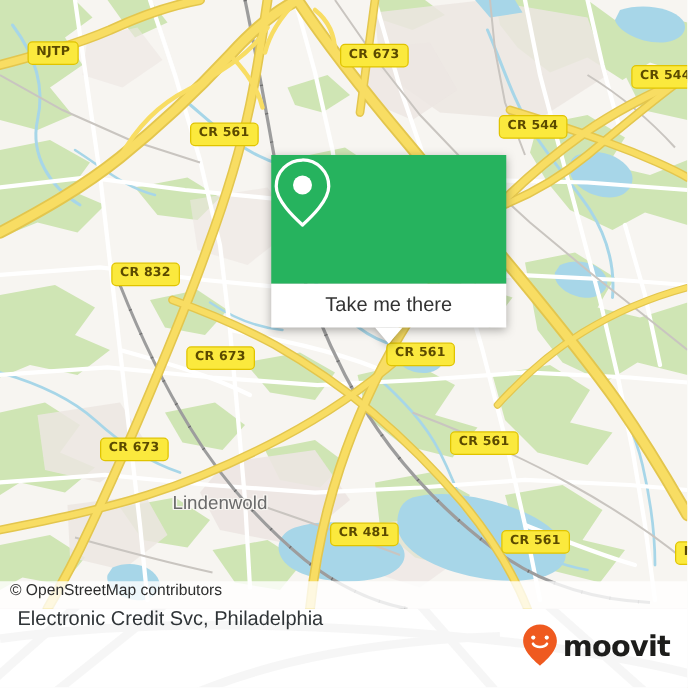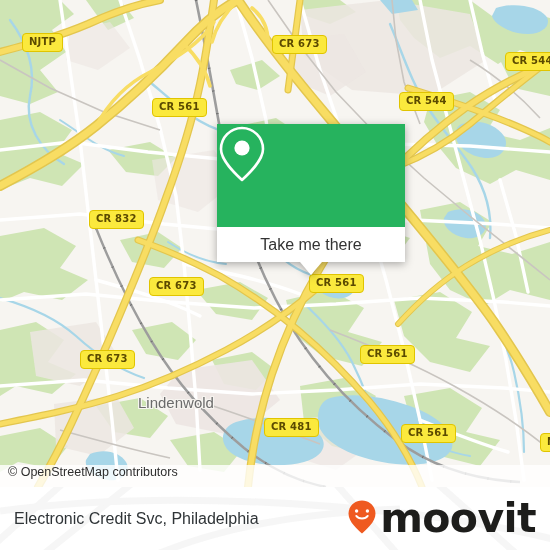--- a/index.html
+++ b/index.html
@@ -82,32 +82,32 @@
   }
 
   
   #footer{
     position:absolute;left:0;top:487px;width:550px;height:63px;
     background:#ffffff;overflow:hidden;
   }
   #footer-watermark{position:absolute;left:0;top:0;opacity:.5;}
   #footer-title{
     position:absolute;left:14px;top:0;height:63px;
-    display:flex;align-items:center;
+    display:flex;
     font-size:16px;color:#2f3437;
     font-family:"Liberation Sans",sans-serif;
     white-space:nowrap;
   }
   #logo{
     position:absolute;right:14px;top:0;height:63px;
     display:flex;align-items:center;gap:3px;
   }
   #logo-word{
     font-family:"DejaVu Sans",sans-serif;
-    font-size:41px;font-weight:bold;color:#1d1d1b;
+    font-size:23px;font-weight:bold;color:#1d1d1b;
     letter-spacing:-.6px;line-height:1;
   }
 </style>
 </head>
 <body>
 
 <div id="app">
 
   <div id="map">
     <svg width="550" height="487" viewBox="0 0 550 487">

